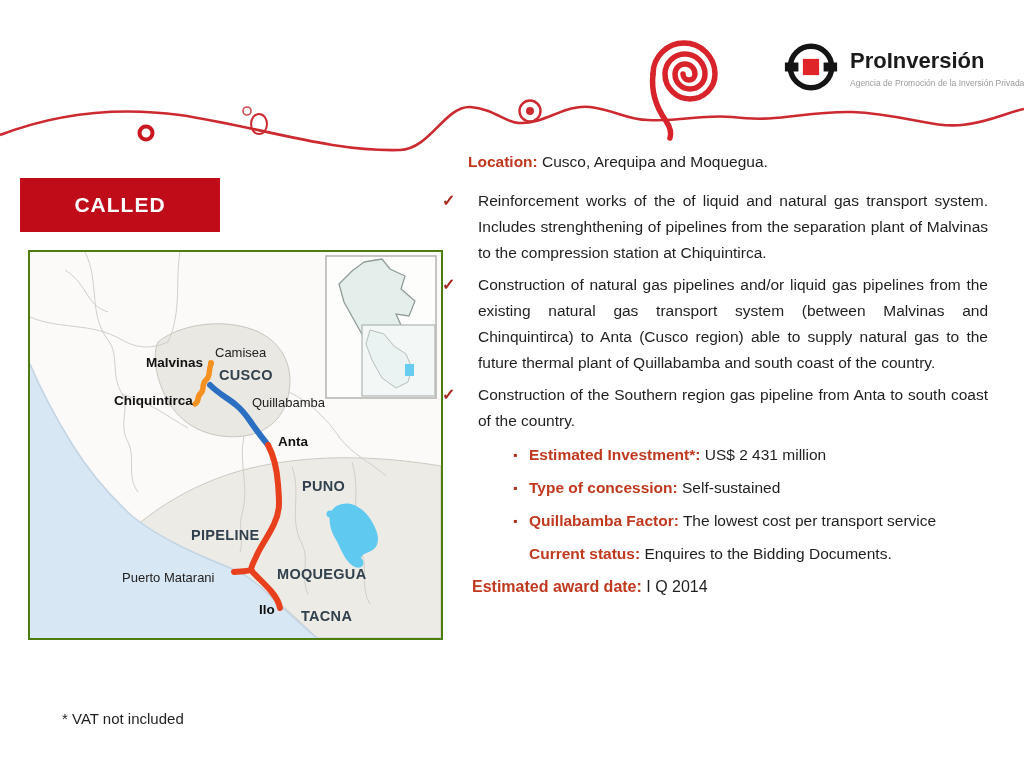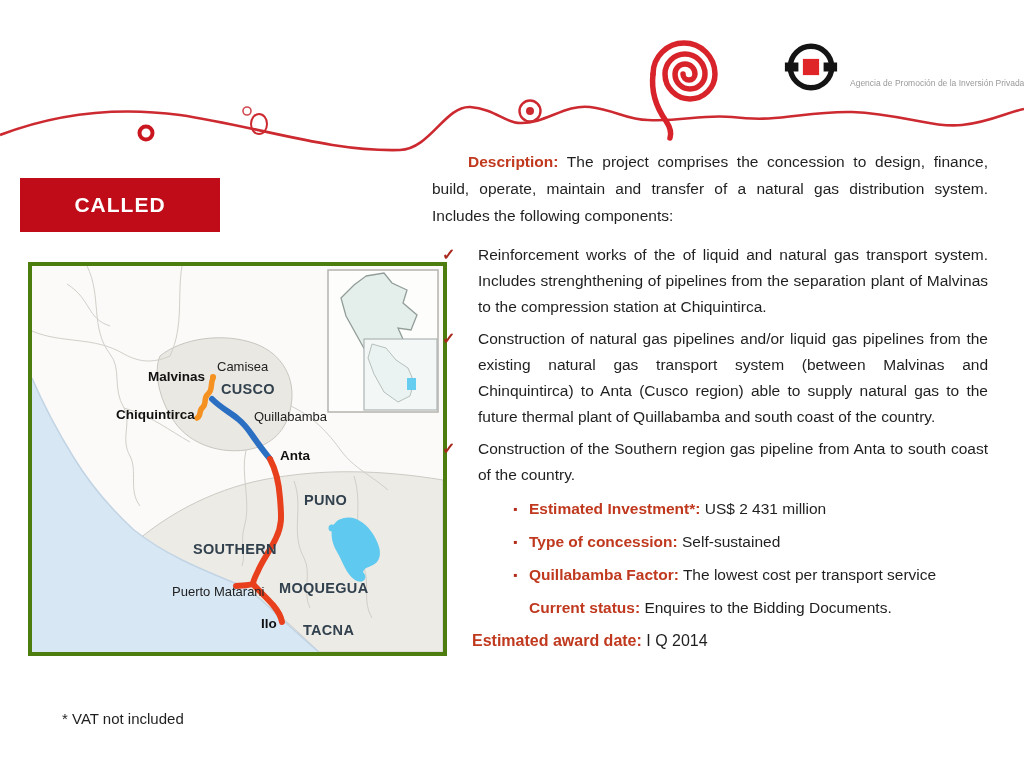--- a/index.html
+++ b/index.html
@@ -18,22 +18,22 @@
   .proinv-emblem{position:absolute;left:0;top:2px;width:54px;height:54px;}
   .proinv-name{position:absolute;left:66px;top:10px;font-size:22px;font-weight:bold;color:#1a1a1a;}
   .proinv-tag{position:absolute;left:66px;top:40px;font-size:8.5px;color:#9a9a9a;white-space:nowrap;}
 
   
   .badge{position:absolute;left:20px;top:178px;width:200px;height:54px;background:#c00b19;
          display:flex;align-items:center;justify-content:center;
          color:#fff;font-size:21px;font-weight:bold;letter-spacing:1px;}
 
   
-  .map-panel{position:absolute;left:28px;top:262px;width:411px;height:386px;
-             border:4px solid #4d7c0f;background:#7dd3fc;}
+  .map-panel{position:absolute;left:28px;top:250px;width:411px;height:386px;
+             border:2px solid #4d7c0f;background:#7dd3fc;}
   .map-panel svg{position:absolute;left:0;top:0;}
   .map-label{position:absolute;white-space:nowrap;}
   .m-reg{font-size:13px;color:#222;}
   .m-bold{font-size:13.5px;font-weight:bold;color:#111;}
   .m-region{font-size:14.5px;font-weight:bold;color:#32414e;letter-spacing:.3px;}
 
   
   .content{position:absolute;left:432px;top:148px;width:556px;font-size:15.5px;line-height:27px;
            color:#1f1f1f;}
   .red-label{color:#c0391e;font-weight:bold;}
@@ -74,20 +74,21 @@
     <text class="peru-script" x="72" y="60" font-size="36" fill="#d8232a"></text>
   </svg>
 
   <div class="proinv">
     <svg class="proinv-emblem" viewBox="0 0 60 60">
       <circle cx="30" cy="30" r="23" fill="none" stroke="#141414" stroke-width="6"></circle>
       <rect x="1" y="25" width="15" height="10" fill="#141414"></rect>
       <rect x="44" y="25" width="15" height="10" fill="#141414"></rect>
       <rect x="21" y="21" width="18" height="18" fill="#e02528"></rect>
     </svg>
+    <div class="proinv-name">ProInversión</div>
     <div class="proinv-tag">Agencia de Promoción de la Inversión Privada - Perú</div>
   </div>
 
   <div class="badge">CALLED</div>
 
   <div class="map-panel">
     <svg width="411" height="386" viewBox="0 0 411 386">
 
       <rect x="0" y="0" width="411" height="386" fill="#fbfaf8"></rect>
 
@@ -137,30 +138,30 @@
       </g>
     </svg>
 
     <span class="map-label m-reg" style="left:185px;top:93px;">Camisea</span>
     <span class="map-label m-bold" style="left:116px;top:103px;">Malvinas</span>
     <span class="map-label m-region" style="left:189px;top:115px;text-align:center;">CUSCO</span>
     <span class="map-label m-bold" style="left:84px;top:141px;">Chiquintirca</span>
     <span class="map-label m-reg" style="left:222px;top:143px;">Quillabamba</span>
     <span class="map-label m-bold" style="left:248px;top:182px;">Anta</span>
     <span class="map-label m-region" style="left:272px;top:226px;">PUNO</span>
-    <span class="map-label m-region" style="left:161px;top:275px;">SOUTHERN</span>
-    <span class="map-label m-reg" style="left:92px;top:318px;margin-left:48px;">Puerto Matarani</span>
+    <span class="map-label m-region" style="left:161px;top:275px;">PIPELINE</span>
+    <span class="map-label m-reg" style="left:92px;top:318px;">Puerto Matarani</span>
     <span class="map-label m-region" style="left:247px;top:314px;">MOQUEGUA</span>
     <span class="map-label m-bold" style="left:229px;top:350px;">Ilo</span>
     <span class="map-label m-region" style="left:271px;top:356px;">TACNA</span>
   </div>
 
   <div class="content">
     <p class="para">
-      <span class="red-label">Description:</span><span> The project comprises the concession to design, finance, build, operate, maintain and transfer of a natural gas distribution system.  Includes the following components:</span>
+      <span class="red-label">Location:</span><span> Cusco, Arequipa and Moquegua.</span>
     </p>
     <ul class="checklist">
       <li>
         <span class="check">✓</span>
         <span>Reinforcement works of the of liquid and natural gas transport system. Includes strenghthening of pipelines from the separation plant of Malvinas to  the compression station at Chiquintirca.</span>
       </li>
       <li>
         <span class="check">✓</span>
         <span>Construction of natural gas pipelines and/or liquid gas pipelines from the existing natural gas transport system (between Malvinas and Chinquintirca) to Anta (Cusco region) able to supply natural gas to the future thermal plant of Quillabamba and south coast of the country.</span>
       </li>

